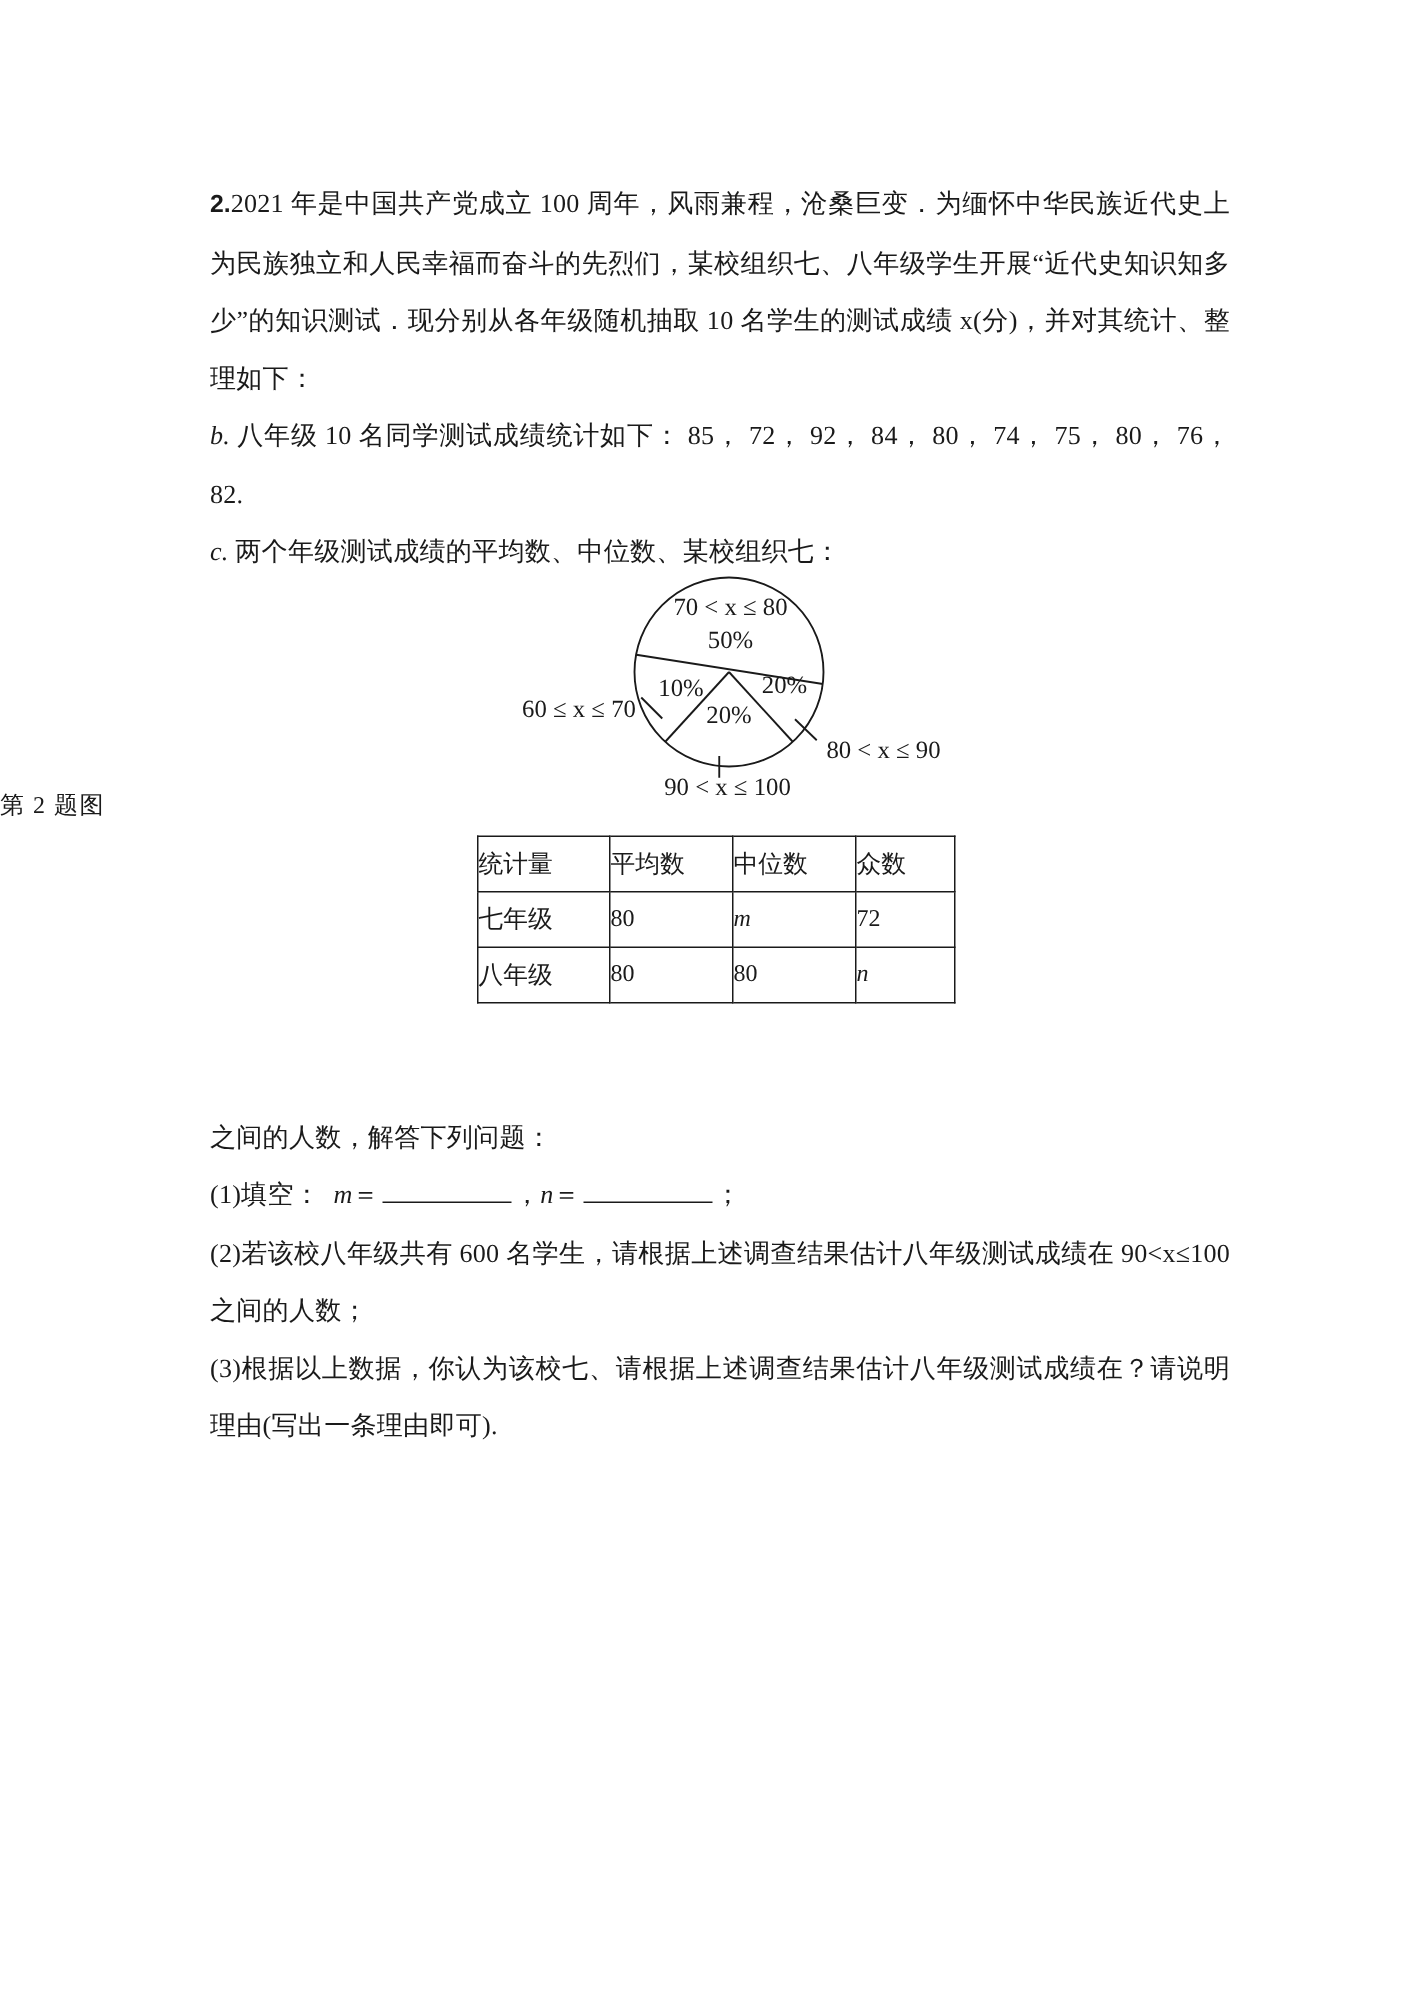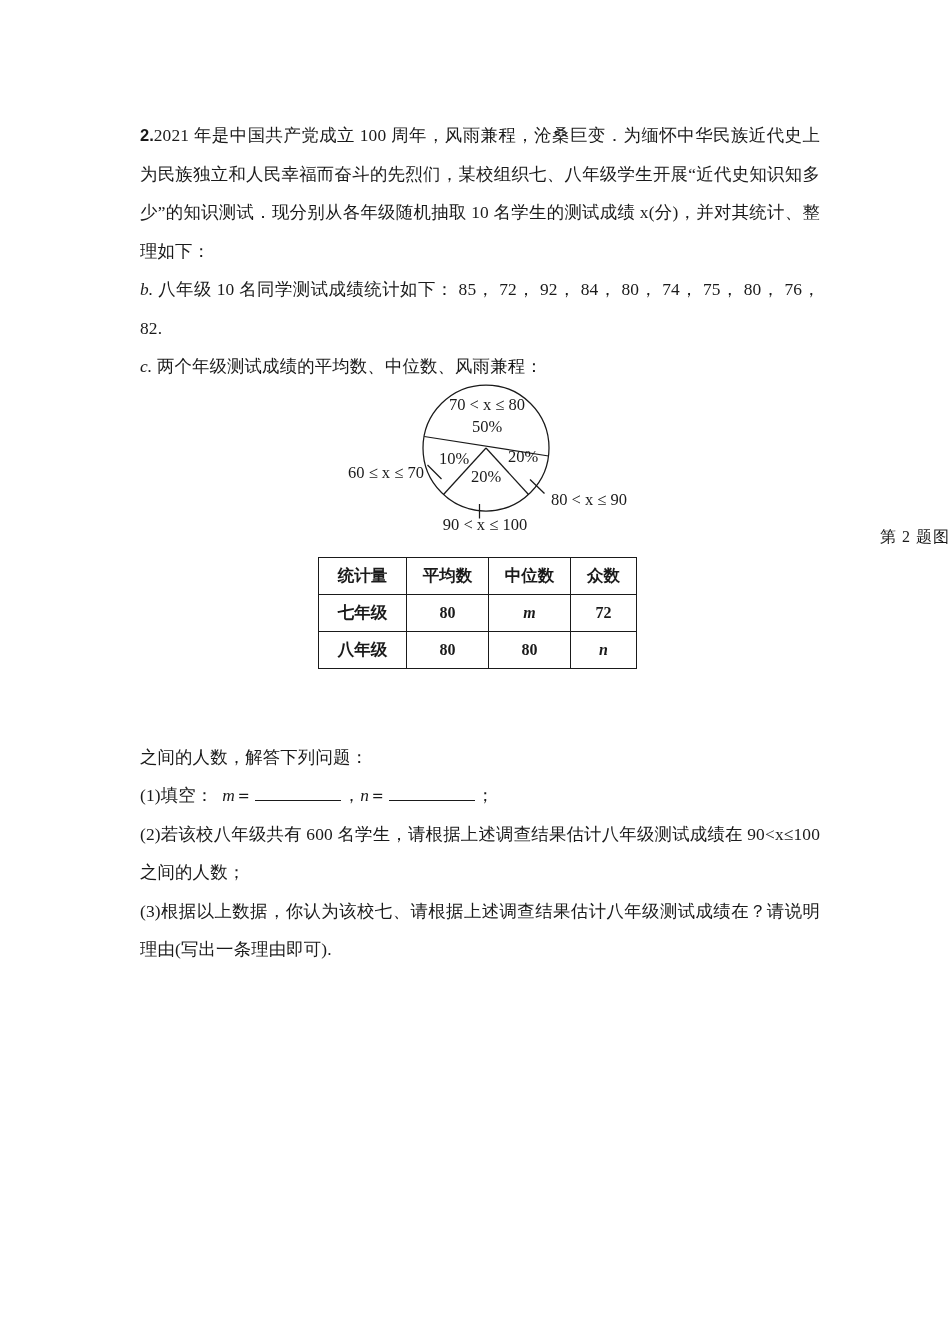--- a/index.html
+++ b/index.html
@@ -58,63 +58,62 @@
     left: 0; top: 0;
     width: 950px;
     height: 1344px;
     pointer-events: none;
   }
   .pie-svg { position: absolute; left: 340px; top: 372px; }
   .fig-caption {
     position: absolute;
     left: 0; top: 527px;
     width: 950px;
-    text-align: right;
+    text-align: left;
     font-size: 16px;
     letter-spacing: 1px;
   }
 
   
   .stat-table {
     position: absolute;
     left: 318px;
     top: 557px;
     width: 318px;
     border-collapse: collapse;
     table-layout: fixed;
   }
   .stat-table td {
     border: 1.1px solid #1a1a1a;
     height: 36px;
-    text-align: center;
+    text-align: left;
     vertical-align: middle;
     font-size: 16.5px;
     padding: 0;
-    font-weight: bold;
   }
   .stat-table col.c0 { width: 88px; }
   .stat-table col.c1 { width: 82px; }
   .stat-table col.c2 { width: 82px; }
   .stat-table col.c3 { width: 66px; }
   .stat-table td.numcell { font-size: 16px; }
   .stat-table td.varcell { font-style: italic; font-size: 16px; }
 </style>
 </head>
 <body>
 
 <div class="page">
 
   <div class="body-col">
 
     <p class="para"><span class="qnum">2.</span><span>2021 年是中国共产党成立 100 周年，风雨兼程，沧桑巨变．为缅怀中华民族近代史上为民族独立和人民幸福而奋斗的先烈们，某校组织七、八年级学生开展“近代史知识知多少”的知识测试．现分别从各年级随机抽取 10 名学生的测试成绩 x(分)，并对其统计、整理如下：</span></p>
 
 
     <p class="para"><span class="it">b.</span> <span>八年级 10 名同学测试成绩统计如下： 85， 72， 92， 84， 80， 74， 75， 80， 76， 82.</span></p>
 
-    <p class="para"><span class="it">c.</span> <span>两个年级测试成绩的平均数、中位数、风雨兼程：</span></p>
+    <p class="para"><span class="it">c.</span> <span>两个年级测试成绩的平均数、中位数、某校组织七：</span></p>
 
     <div style="height:352px;"></div>
 
     <p class="para">之间的人数，解答下列问题：</p>
 
     <p class="para"><span>(1)</span><span>填空：</span>&nbsp;&nbsp;<span class="mvar">m</span>＝<span class="blank"></span><span>，</span><span class="mvar">n</span>＝<span class="blank"></span><span>；</span></p>
 
     <p class="para"><span>(2)</span><span>若该校八年级共有 600 名学生，请根据上述调查结果估计八年级测试成绩在 90&lt;x≤100 之间的人数；</span></p>
 
     <p class="para"><span>(3)</span><span>根据以上数据，你认为该校七、请根据上述调查结果估计八年级测试成绩在？请说明理由(写出一条理由即可).</span></p>

